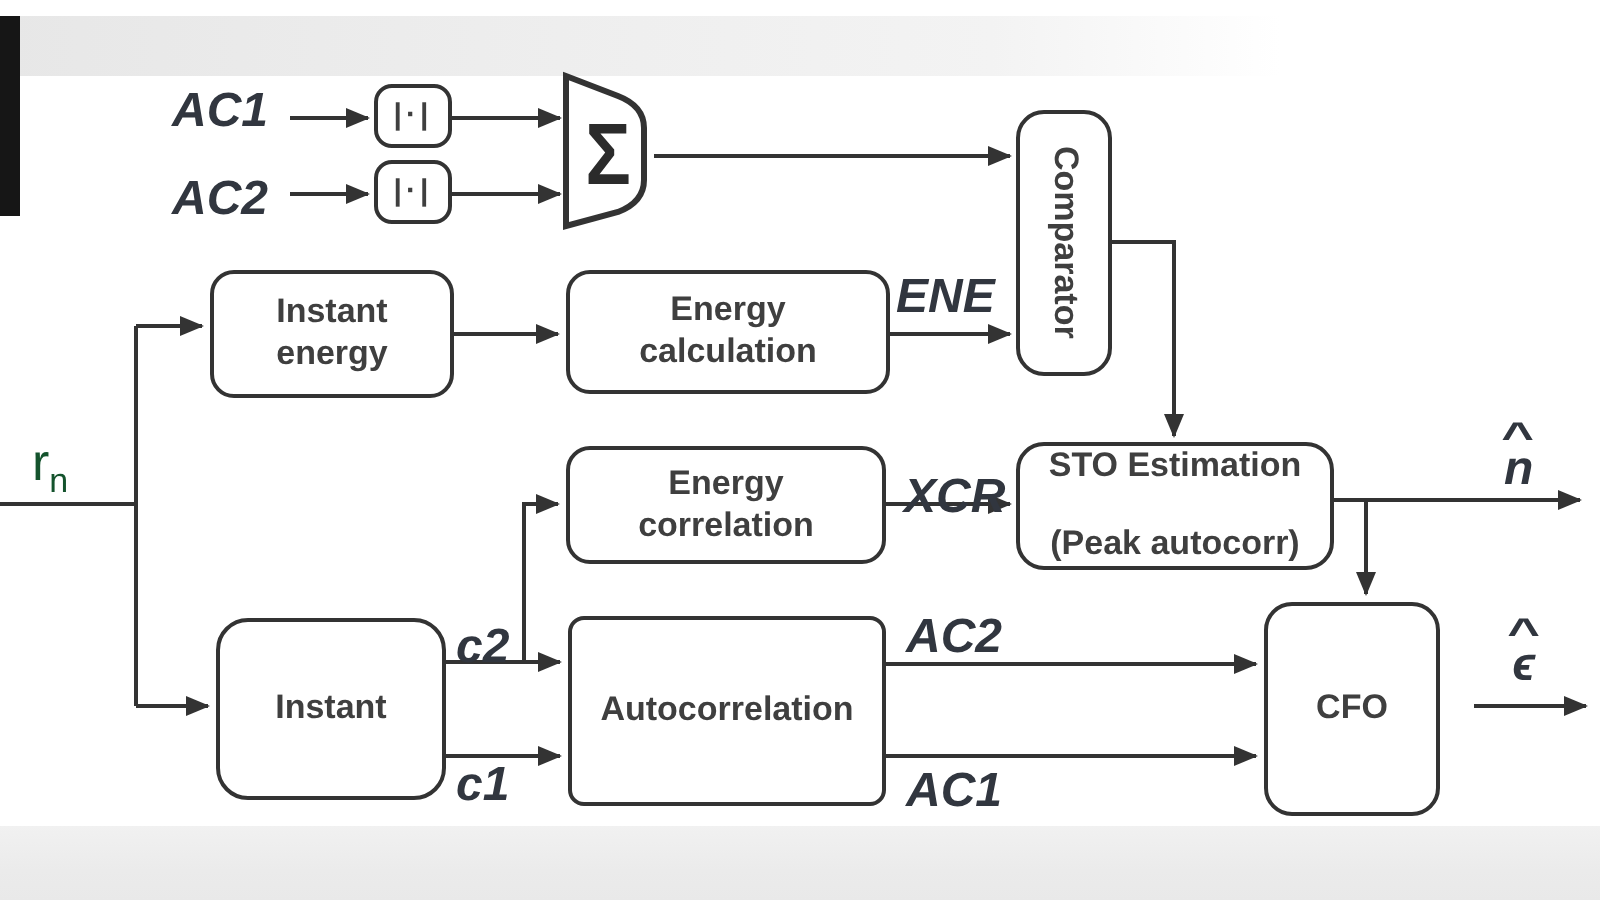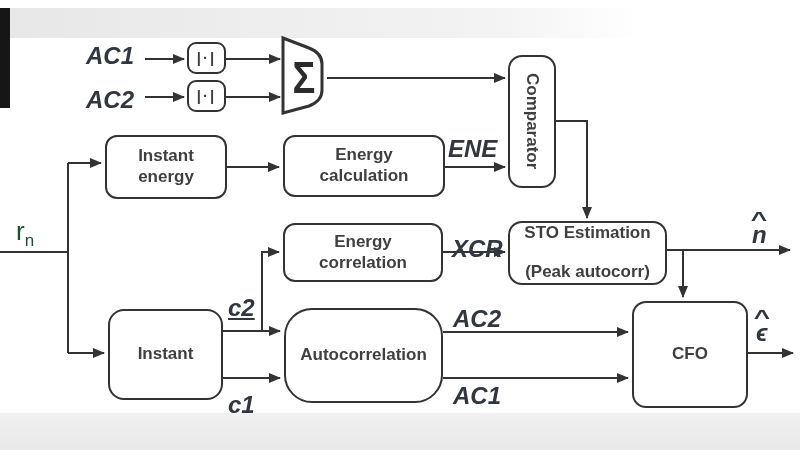--- a/index.html
+++ b/index.html
@@ -156,40 +156,40 @@
 
   <div class="box" style="left:508px;top:221px;width:159px;height:64px;border-radius:14px;justify-content:space-between;">
     <div>STO Estimation</div>
     <div>(Peak autocorr)</div>
   </div>
 
   <div class="box" style="left:108px;top:309px;width:115px;height:91px;border-radius:16px;">
     <div>Instant</div>
   </div>
 
-  <div class="box" style="left:284px;top:308px;width:159px;height:95px;border-radius:28px;">
+  <div class="box" style="left:284px;top:308px;width:159px;height:95px;border-radius:8px;">
     <div>Autocorrelation</div>
   </div>
 
-  <div class="box" style="left:632px;top:301px;width:116px;height:107px;border-radius:14px;">
+  <div class="box" style="left:632px;top:301px;width:88px;height:107px;border-radius:14px;">
     <div>CFO</div>
   </div>
 
   <div class="rn" style="left:16px;top:216px;">
     <span>r</span><sub>n</sub>
   </div>
 
   <div class="siglabel" style="left:86px;top:42px;">AC1</div>
   <div class="siglabel" style="left:86px;top:86px;">AC2</div>
 
   <div class="siglabel" style="left:448px;top:135px;">ENE</div>
   <div class="siglabel" style="left:452px;top:223px;margin-top:12px;">XCR</div>
 
-  <div class="siglabel" style="left:228px;top:294px;text-decoration:underline;">c2</div>
-  <div class="siglabel" style="left:228px;top:391px;text-align:right;">c1</div>
+  <div class="siglabel" style="left:228px;top:310px;">c2</div>
+  <div class="siglabel" style="left:228px;top:379px;text-align:right;">c1</div>
 
   <div class="siglabel" style="left:453px;top:305px;">AC2</div>
   <div class="siglabel" style="left:453px;top:382px;">AC1</div>
 
   <div class="hat-label" style="left:752px;top:214px;">
     <span class="hat">^</span>
     <span class="letter">n</span>
   </div>
   <div class="hat-label" style="left:756px;top:312px;">
     <span class="hat">^</span>

